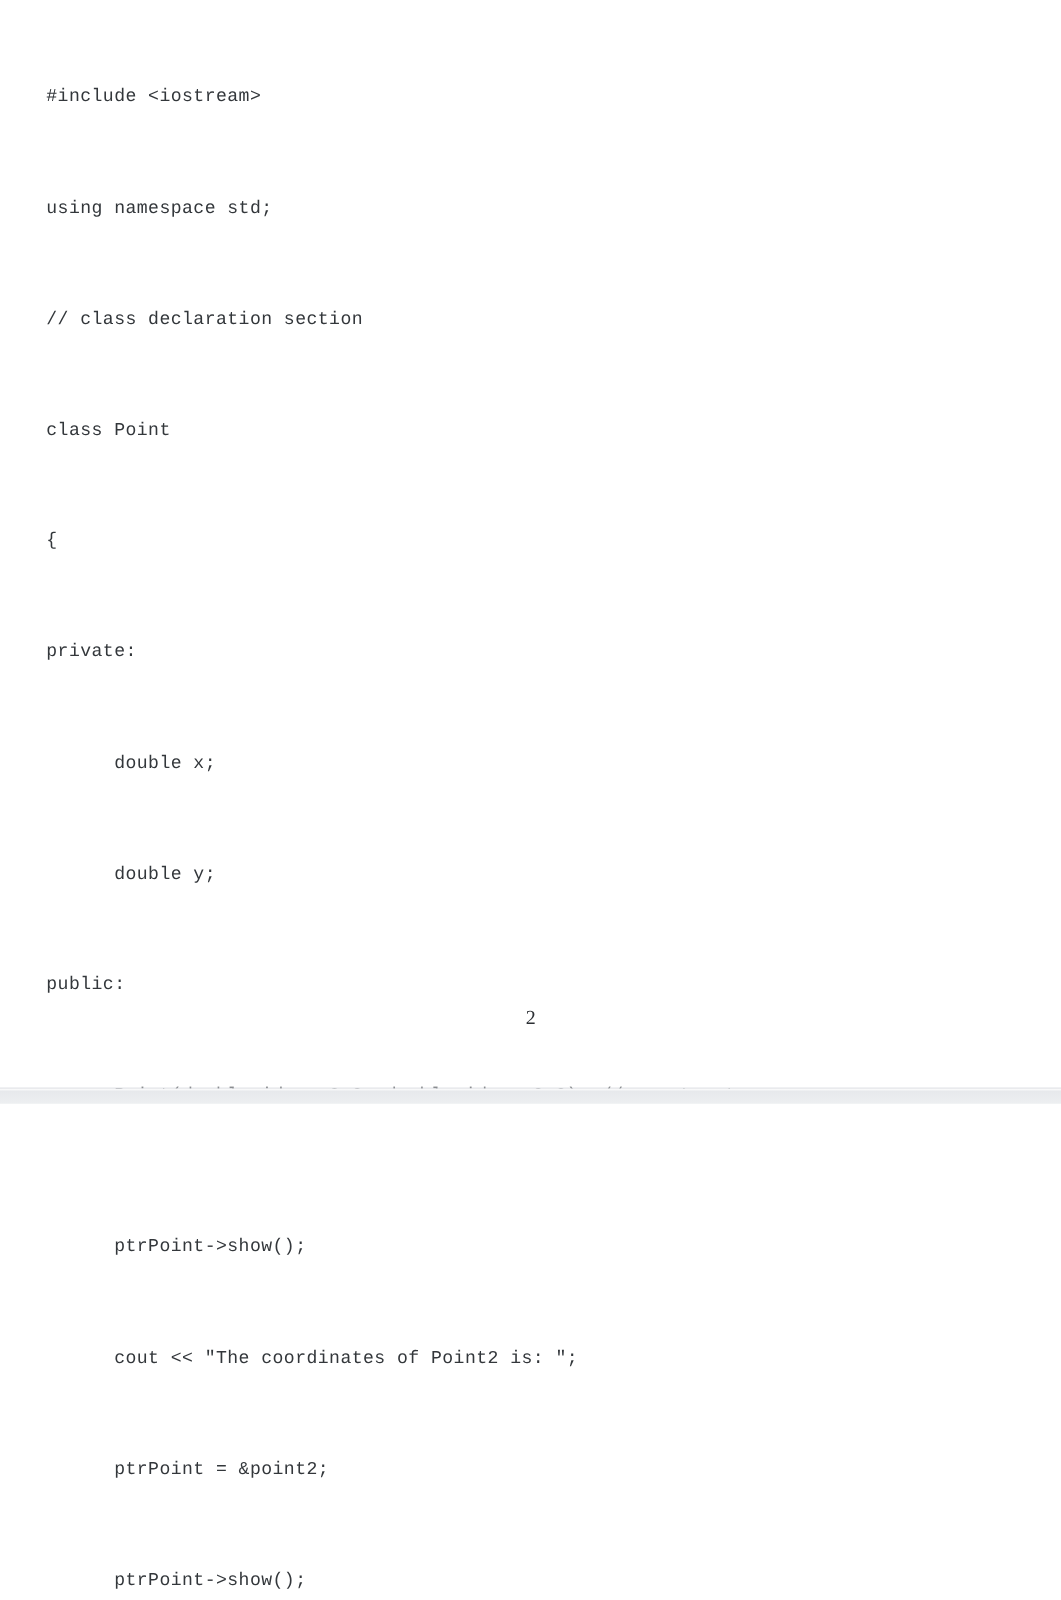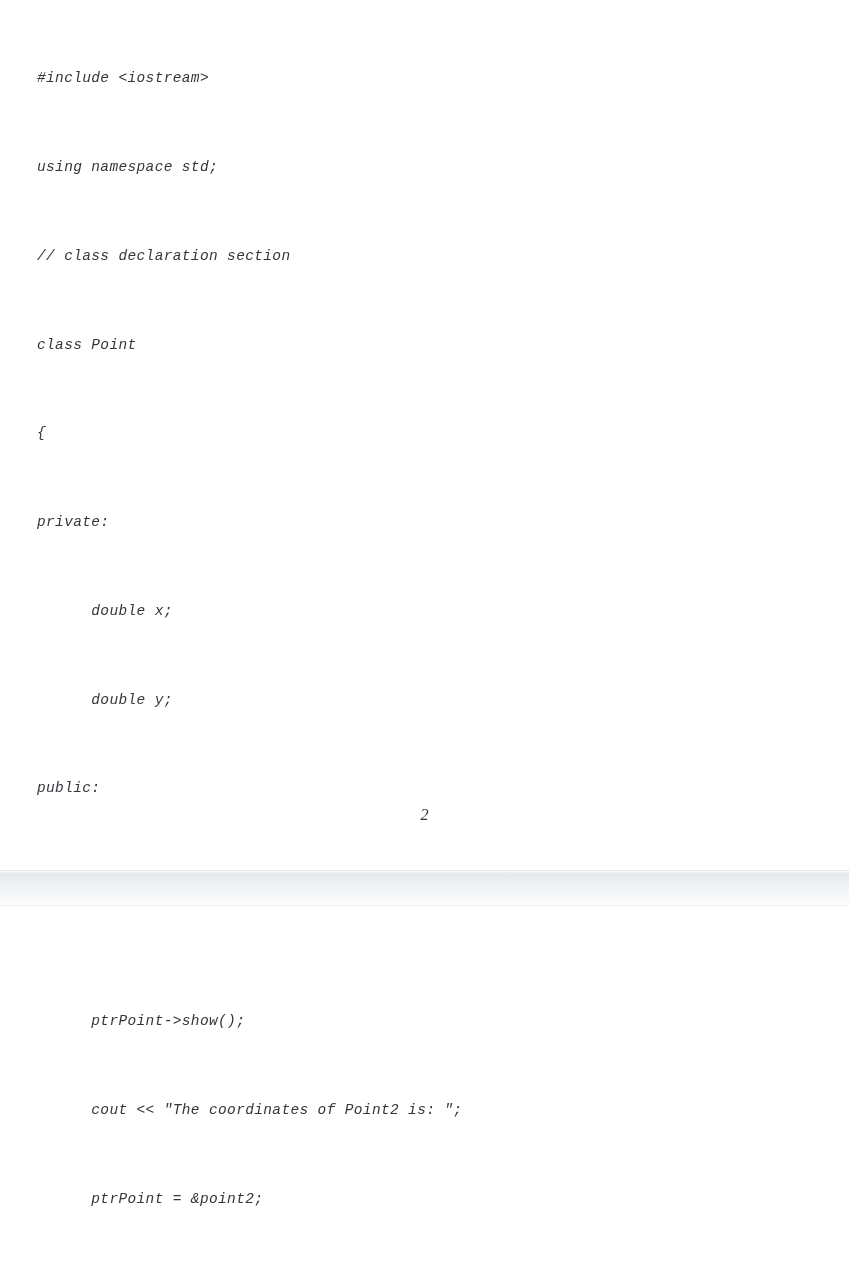--- a/index.html
+++ b/index.html
@@ -15,24 +15,23 @@
     overflow: hidden;
     font-family: "Liberation Sans", sans-serif;
   }
 
   
   .page {
     position: absolute;
     left: 0;
     width: 849px;
     background: #ffffff;
-    font-style: italic;
   }
   #page-top    { top: 0px;   height: 872px; }
-  #page-bottom { top: 906px; height: 375px; }
+  #page-bottom { top: 883px; height: 375px; }
 
   
   #page-separator {
     position: absolute;
     left: 0;
     top: 870px;
     width: 849px;
     height: 36px;
     background: linear-gradient(to bottom,
                 #ffffff 0%,

